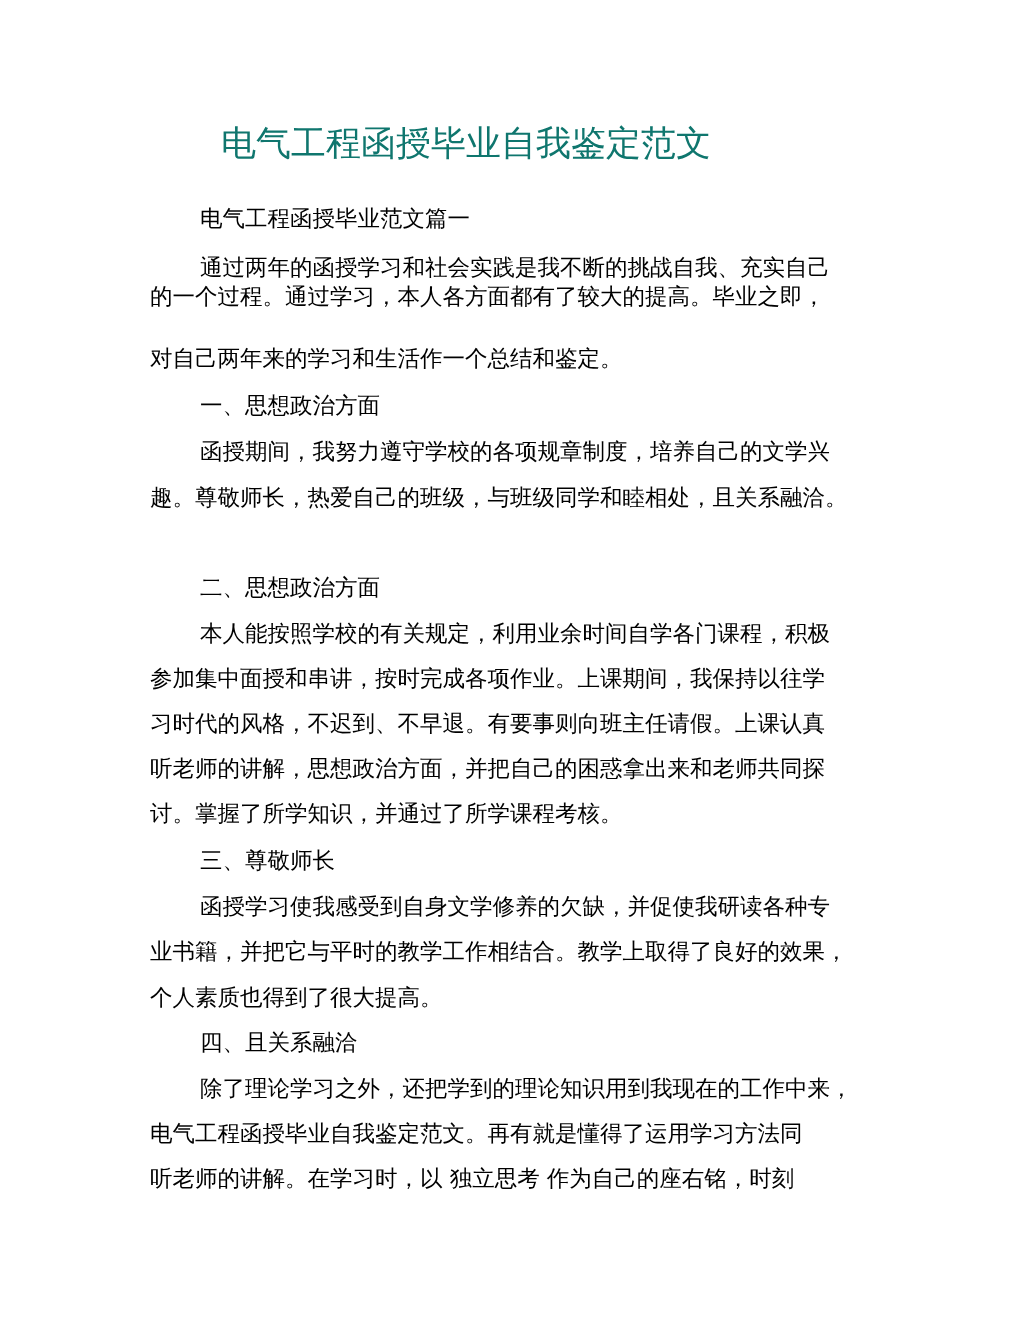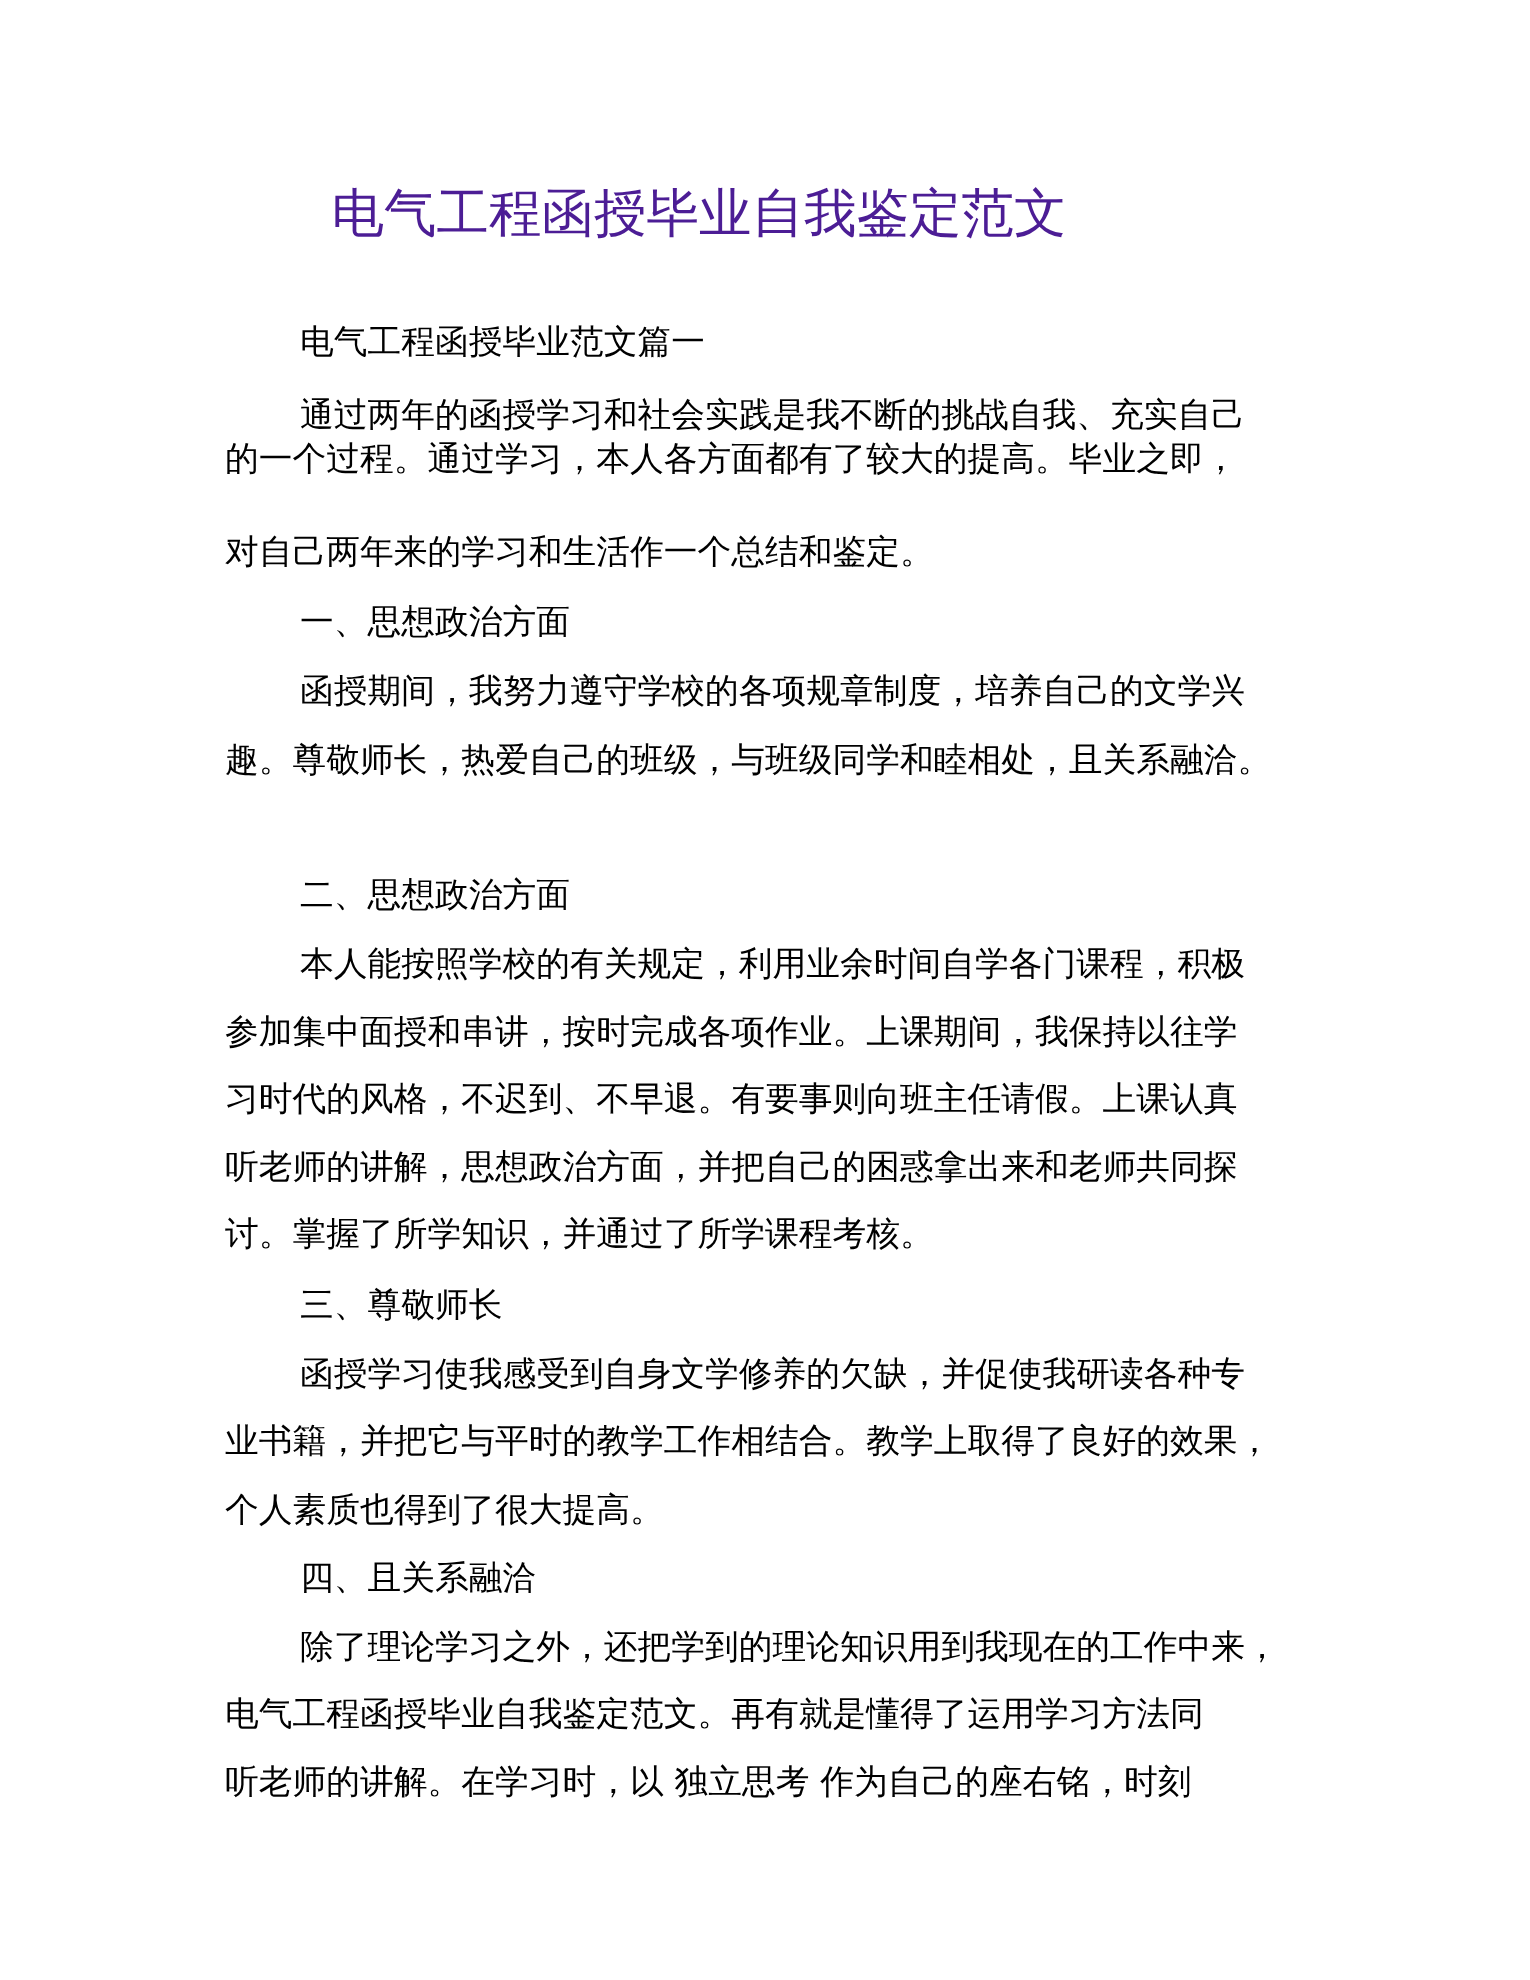--- a/index.html
+++ b/index.html
@@ -1,21 +1,21 @@
 <!DOCTYPE html>
 <html><head>
 <meta charset="utf-8">
 <style>
   html, body { margin: 0; padding: 0; background: #ffffff; }
   body { width: 1020px; height: 1320px; position: relative; overflow: hidden;
          font-family: "DejaVu Serif", "Liberation Serif", serif; color: #000; }
   .title { position: absolute; left: 0; width: 932px; top: 118px; text-align: center;
-           color: #4c1d95; font-size: 35px; line-height: 50px; letter-spacing: 0px; }
+           color: #0f766e; font-size: 35px; line-height: 50px; letter-spacing: 0px; }
   .line { position: absolute; left: 150px; font-size: 22.5px; line-height: 30px;
-          white-space: nowrap; margin-top: 10px; }
+          white-space: nowrap; }
   .indent { left: 200px; }
 </style>
 </head>
 <body>
 
 <div class="title">电气工程函授毕业自我鉴定范文</div>
 
 <div>
   <div class="line indent" style="top:203px">电气工程函授毕业范文篇一</div>
   <div class="line indent" style="top:252px">通过两年的函授学习和社会实践是我不断的挑战自我、充实自己</div>

